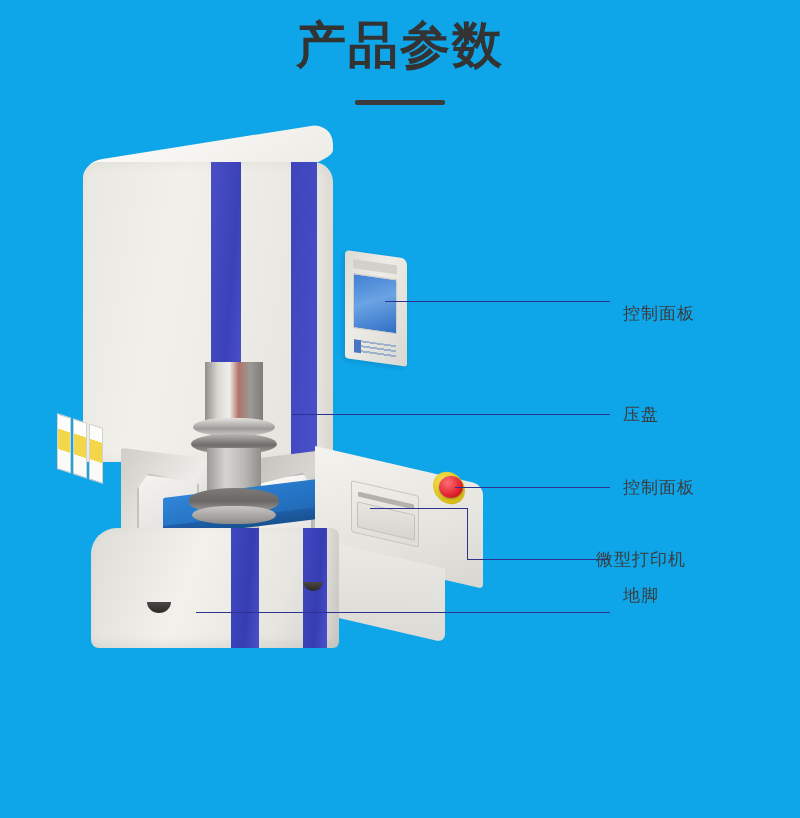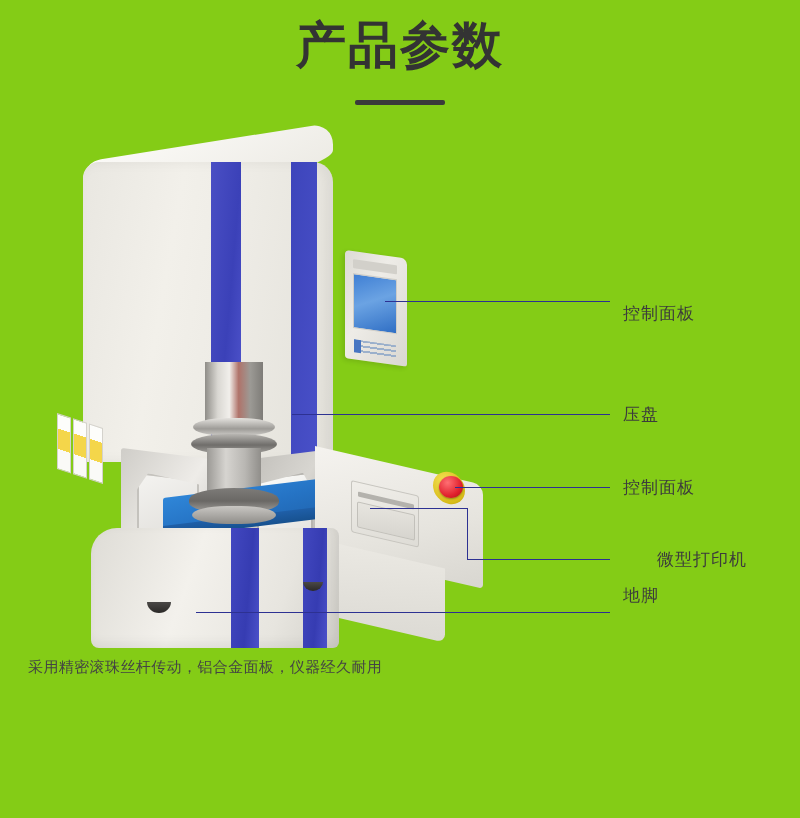--- a/index.html
+++ b/index.html
@@ -2,21 +2,21 @@
 <html><head>
 <meta charset="utf-8">
 <style>
   * { box-sizing: border-box; margin: 0; padding: 0; }
   html, body {
     width: 800px; height: 818px;
     background: #ededed;
     font-family: "Liberation Sans", "DejaVu Sans", sans-serif;
     overflow: hidden;
   }
-  #page { position: relative; width: 800px; height: 818px; background: #84cc16; }
+  #page { position: relative; width: 800px; height: 818px; background: #0ea5e9; }
 
   
   .page-title {
     position: absolute; top: 18px; left: 0; width: 800px;
     text-align: center;
     font-size: 50px; font-weight: bold; color: #333333;
     letter-spacing: 2px; line-height: 1.1;
   }
   .title-divider {
     position: absolute; top: 100px; left: 50%; margin-left: -45px;
@@ -301,22 +301,21 @@
 
   <div class="leader" style="left:292px; top:414px; width:318px;"></div>
   <div class="callout-label" style="left:623px; top:403px;">压盘</div>
 
   <div class="leader" style="left:455px; top:487px; width:155px;"></div>
   <div class="callout-label" style="left:623px; top:476px;">控制面板</div>
 
   <div class="leader" style="left:370px; top:508px; width:97px;"></div>
   <div class="leader-v" style="left:467px; top:508px; height:51px;"></div>
   <div class="leader" style="left:467px; top:559px; width:143px;"></div>
-  <div class="callout-label" style="left:657px; top:548px;font-family:Liberation Serif, serif;">微型打印机</div>
+  <div class="callout-label" style="left:596px; top:548px;font-family:Liberation Serif, serif;">微型打印机</div>
 
   <div class="leader" style="left:196px; top:612px; width:414px;"></div>
   <div class="callout-label" style="left:623px; top:584px;">地脚</div>
 
   <div class="features">
-    <div class="feat-body">采用精密滚珠丝杆传动，铝合金面板，仪器经久耐用</div>
   </div>
 
 </div>
 
 </body></html>

